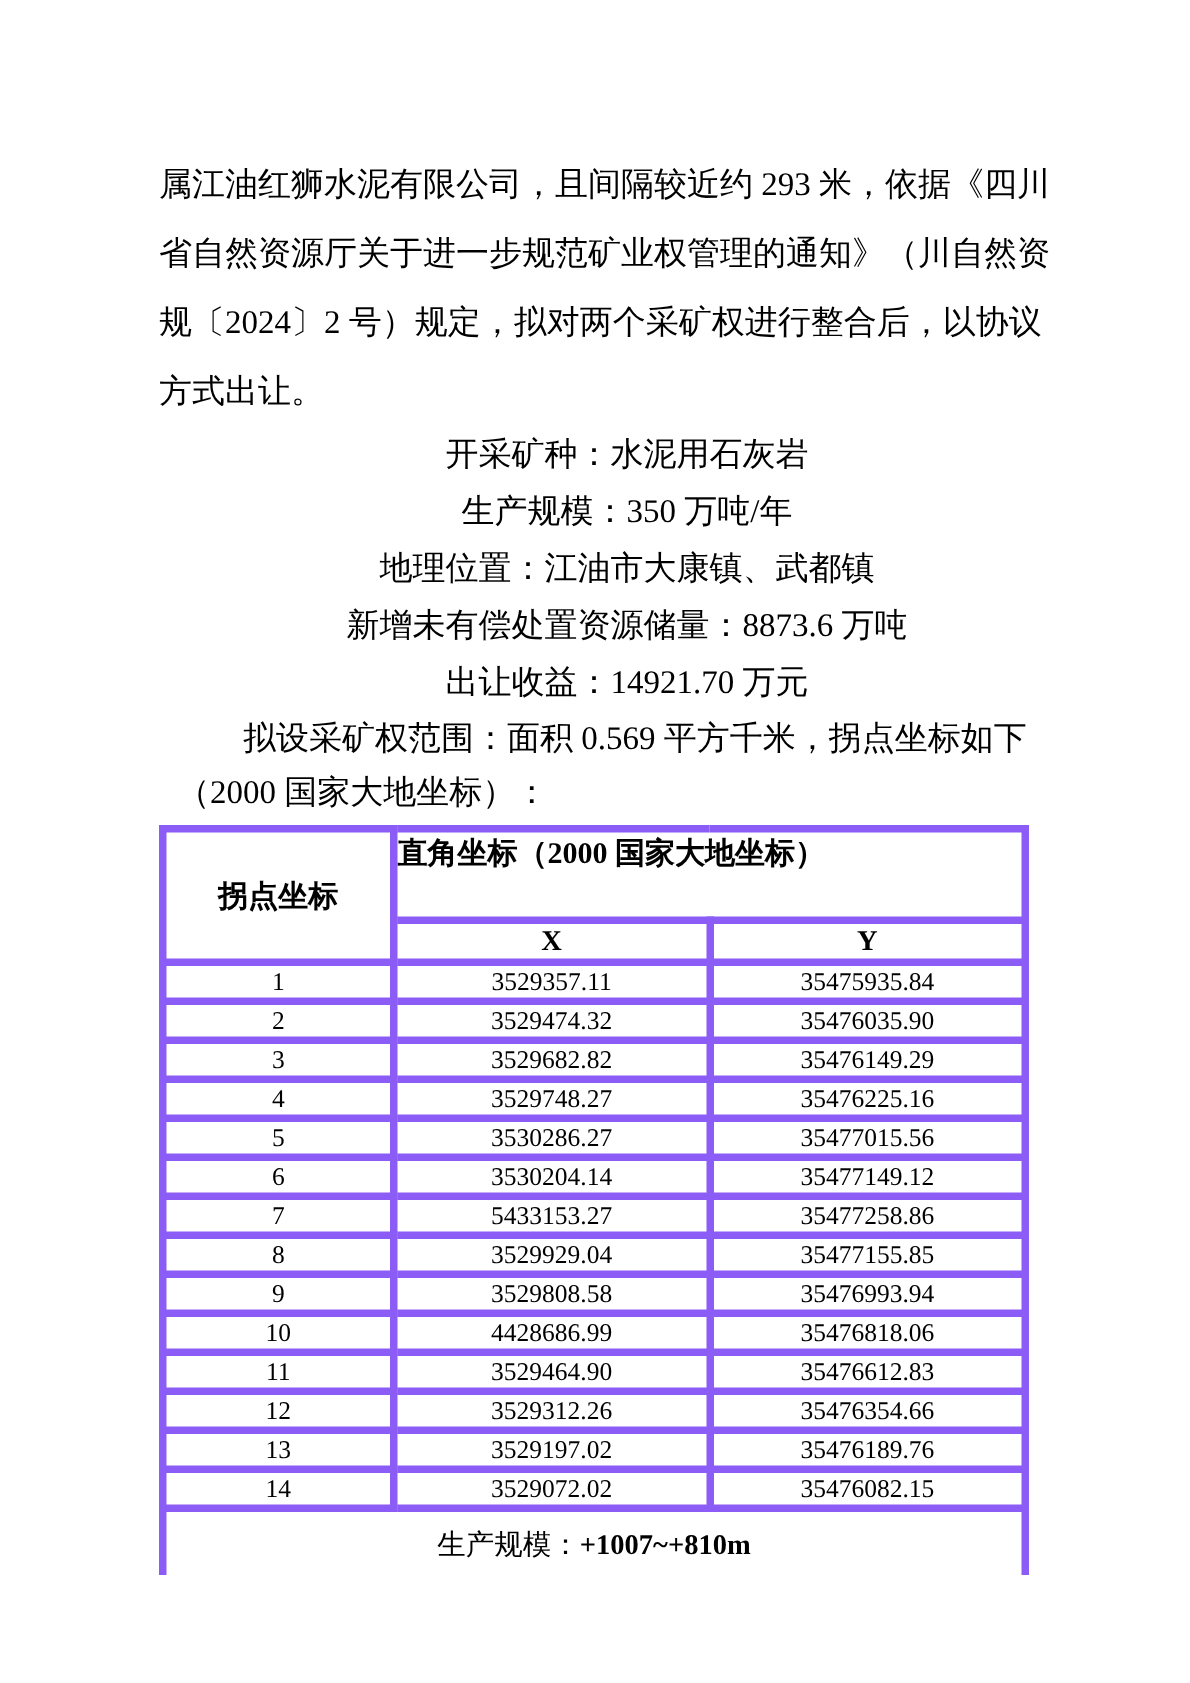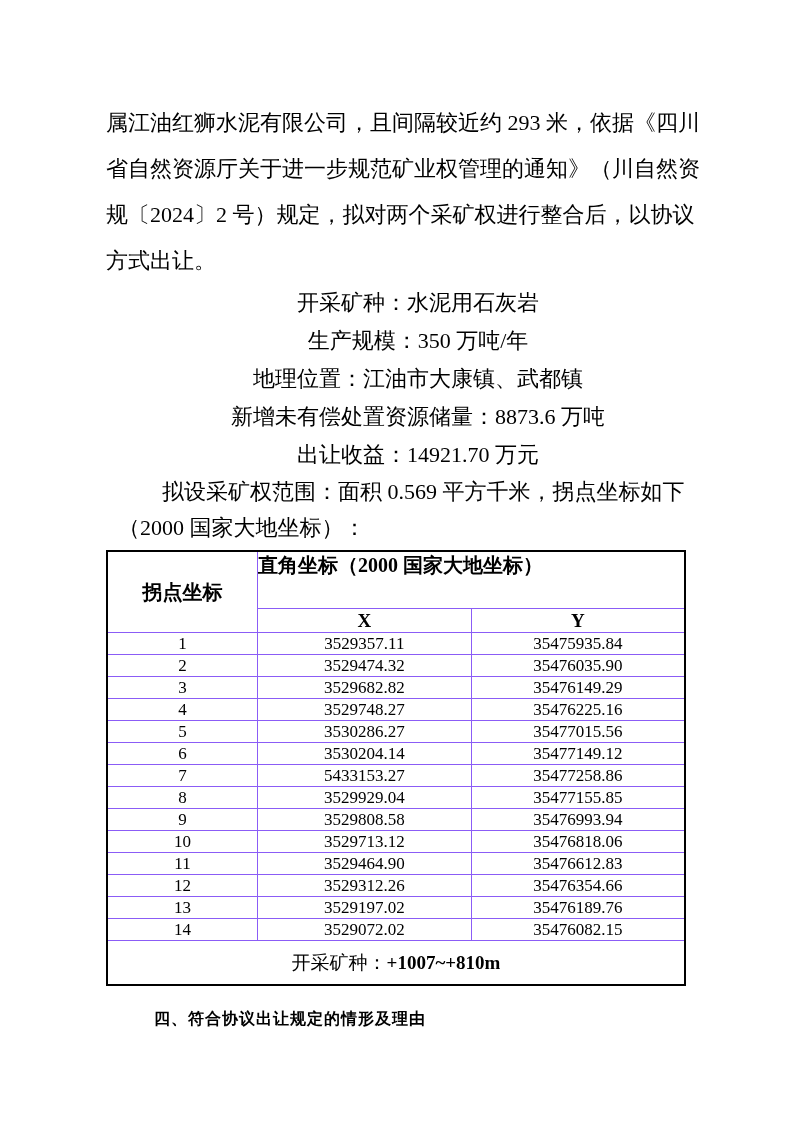--- a/index.html
+++ b/index.html
@@ -44,21 +44,21 @@
     padding-left: 44px;
   }
   table.coord-table {
     border-collapse: collapse;
     table-layout: fixed;
     width: 580px;
     margin-top: 4px;
     border: 2px solid #000000;
   }
   table.coord-table td {
-    border: 1px solid #8b5cf6;
+    border: 5px solid #8b5cf6;
     padding: 0;
     overflow: hidden;
   }
   td.corner-cell {
     width: 149px;
     text-align: center;
     vertical-align: middle;
     font-weight: bold;
     font-size: 20px;
   }
@@ -179,21 +179,21 @@
         <td>3529929.04</td>
         <td>35477155.85</td>
       </tr>
       <tr class="data-row">
         <td>9</td>
         <td>3529808.58</td>
         <td>35476993.94</td>
       </tr>
       <tr class="data-row">
         <td>10</td>
-        <td>3529713.12</td>
+        <td>4428686.99</td>
         <td>35476818.06</td>
       </tr>
       <tr class="data-row">
         <td>11</td>
         <td>3529464.90</td>
         <td>35476612.83</td>
       </tr>
       <tr class="data-row">
         <td>12</td>
         <td>3529312.26</td>
@@ -204,21 +204,21 @@
         <td>3529197.02</td>
         <td>35476189.76</td>
       </tr>
       <tr class="data-row">
         <td>14</td>
         <td>3529072.02</td>
         <td>35476082.15</td>
       </tr>
       <tr>
         <td class="footer-cell" colspan="3">
-          <span>开采矿种：</span><span class="footer-value">+1007~+810m</span>
+          <span>生产规模：</span><span class="footer-value">+1007~+810m</span>
         </td>
       </tr>
     </tbody>
   </table>
 
   <div class="section-heading">四、符合协议出让规定的情形及理由</div>
 
 </div>
 
 </body></html>

